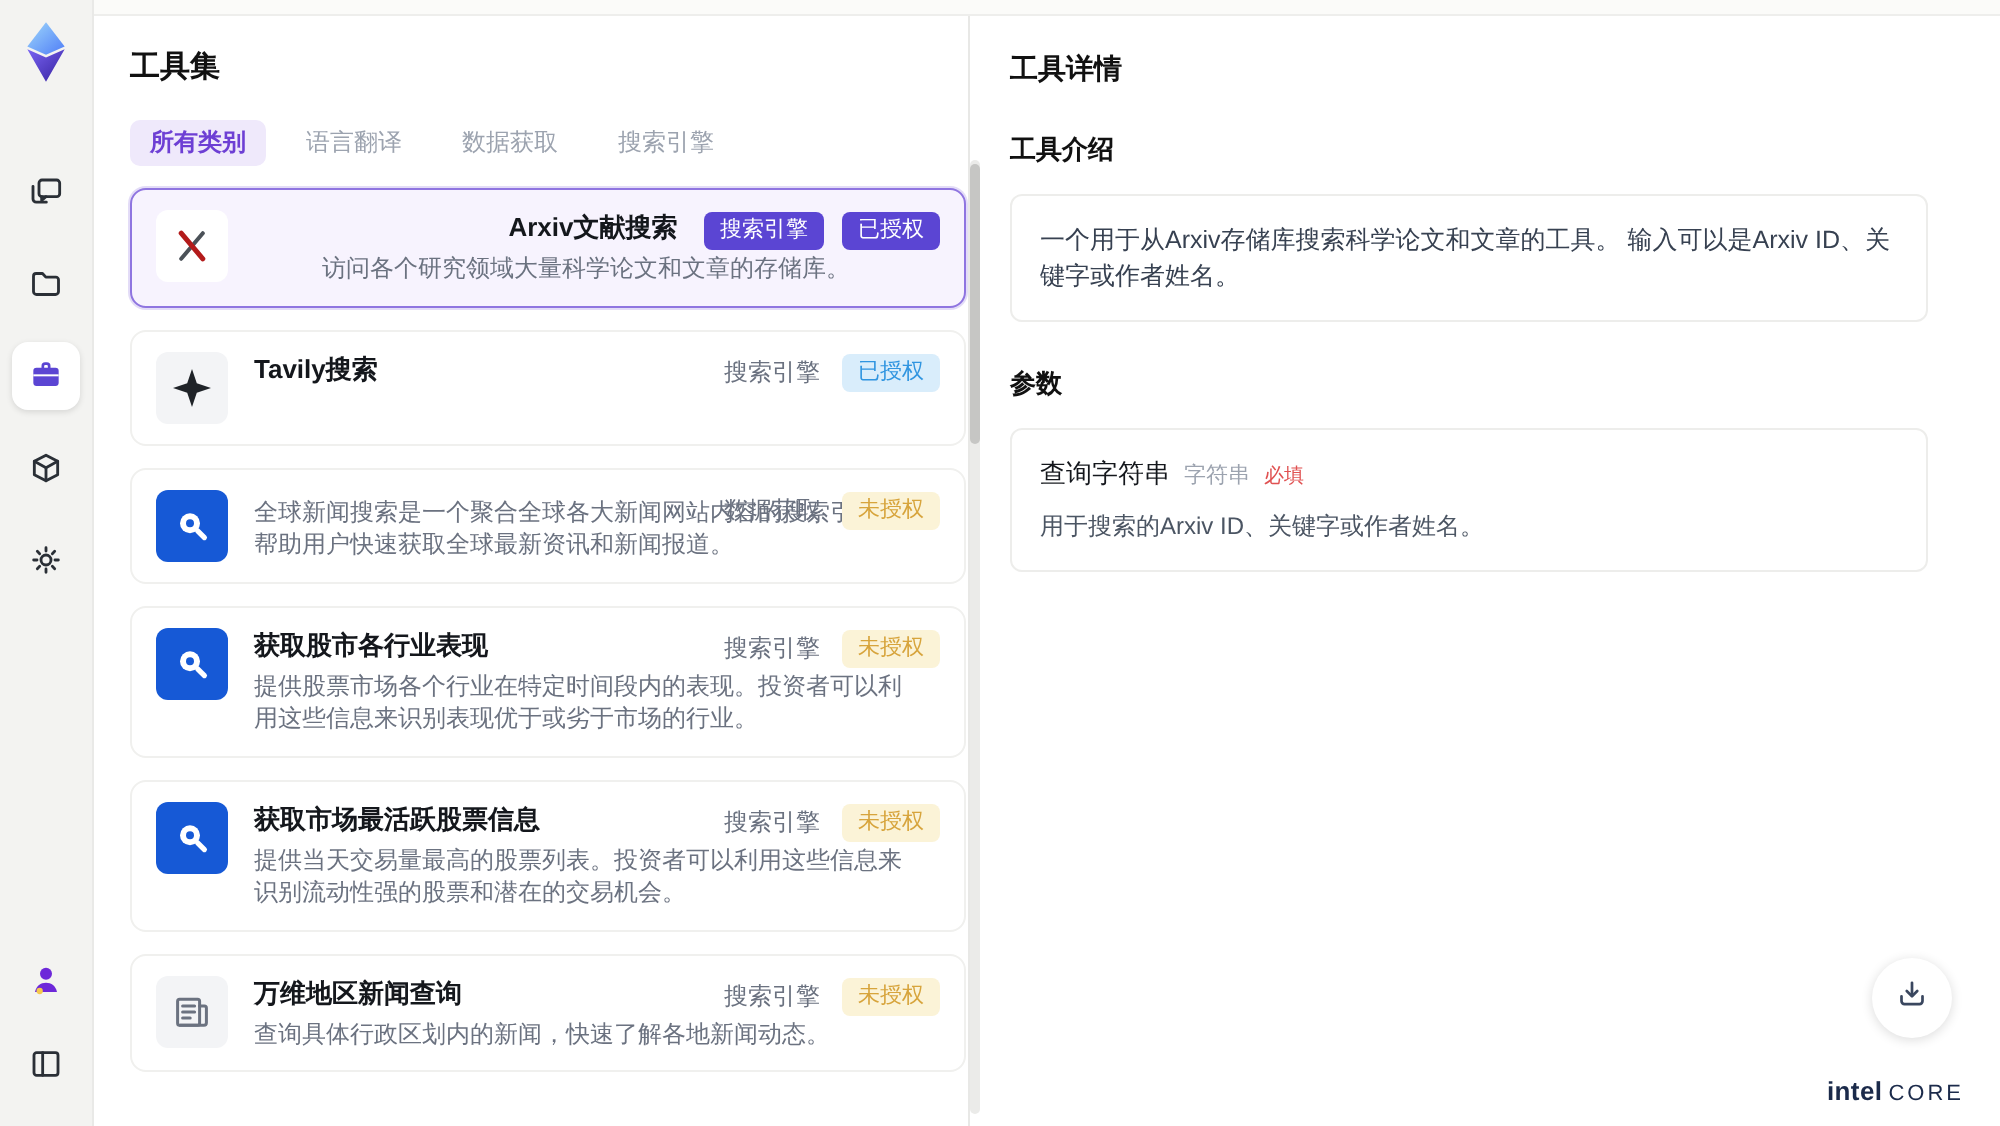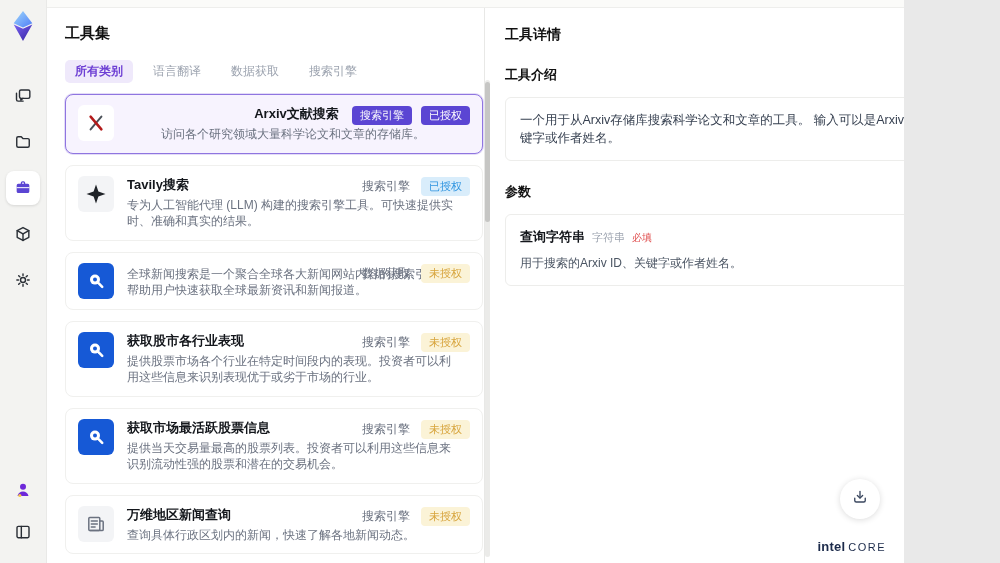--- a/index.html
+++ b/index.html
@@ -1,16 +1,16 @@
 <!DOCTYPE html>
 <html style="--accent: #5b45d3;"><head>
 <meta charset="utf-8">
 <style>
   html,body{margin:0;padding:0;background:#e9e9e9;}
-  .app{position:relative;width:904px;height:563px;background:#fff;overflow:hidden;
+  .app{position:relative;width:1000px;height:563px;background:#fff;overflow:hidden;
        font-family:"Liberation Sans","DejaVu Sans",sans-serif;color:#1f2329;}
 
   
   .rail{position:absolute;left:0;top:0;width:47px;height:563px;background:#f3f3f1;
         border-right:1px solid #e9e9e7;display:flex;flex-direction:column;align-items:center;box-sizing:border-box;}
   .rail .logo{margin-top:9px;width:30px;height:34px;display:flex;align-items:center;justify-content:center;}
   .rail nav{margin-top:36px;display:flex;flex-direction:column;gap:12px;align-items:center;}
   .rail-btn{width:34px;height:34px;border-radius:8px;display:flex;align-items:center;justify-content:center;
             color:#2a2f36;cursor:pointer;}
   .rail-btn svg{width:20px;height:20px;}
@@ -49,21 +49,21 @@
 
   
   .detail-panel{position:absolute;left:484px;top:8px;width:500px;height:555px;box-sizing:border-box;
                 border-left:1px solid #e8e8e6;padding:18px 20px;}
   .detail-title{font-size:14px;font-weight:bold;color:#111;}
   .section-heading{font-size:13px;font-weight:bold;color:#111;margin-top:22px;}
   .intro-box{margin-top:13px;border:1px solid #ededeb;border-radius:6px;padding:13px 14px;
              font-size:12.5px;color:#374151;line-height:18px;background:#fff;}
   .param-card{margin-top:13px;border:1px solid #ededeb;border-radius:6px;padding:13px 14px;background:#fff;}
   .param-head{display:flex;align-items:baseline;gap:7px;}
-  .param-name{font-size:13px;font-weight:bold;color:#14171c;text-align:center;}
+  .param-name{font-size:13px;font-weight:normal;color:#14171c;text-align:center;}
   .param-type{font-size:11px;color:#9ca3af;}
   .param-required{font-size:10px;color:#e05252;}
   .param-desc{font-size:12px;color:#4b5563;margin-top:9px;line-height:17px;}
 
   
   .download-fab{position:absolute;right:24px;bottom:44px;width:40px;height:40px;border-radius:50%;background:#fff;
                 box-shadow:0 1px 6px rgba(0,0,0,.14);display:flex;align-items:center;justify-content:center;cursor:pointer;color:#3a475f;}
   .download-fab svg{width:18px;height:18px;}
   .brand{position:absolute;right:18px;bottom:8px;text-align:center;color:#1b2a4a;}
   .brand .intel{font-size:13px;font-weight:bold;letter-spacing:.2px;}
@@ -184,21 +184,20 @@
           </div>
         </div>
         <div class="tool-card">
           <div class="tool-icon" style="background: rgb(243, 244, 246);">
             <svg viewBox="0 0 24 24">
               <path fill="#1f2328" d="M12 2.5 14.4 9.6 21.5 12 14.4 14.4 12 21.5 9.6 14.4 2.5 12 9.6 9.6Z"></path>
             </svg>
           </div>
           <div class="tool-info">
             <div class="tool-name">Tavily搜索</div>
-            <div class="tool-desc">专为人工智能代理 (LLM) 构建的搜索引擎工具。可快速提供实时、准确和真实的结果。</div>
           </div>
           <div class="tool-badges">
             <span class="badge cat-plain">搜索引擎</span>
             <span class="badge auth-blue">已授权</span>
           </div>
         </div>
         <div class="tool-card">
           <div class="tool-icon" style="background: rgb(22, 89, 214);">
             <svg viewBox="0 0 24 24">
               <circle cx="11" cy="10.6" r="5" fill="#fff"></circle>

